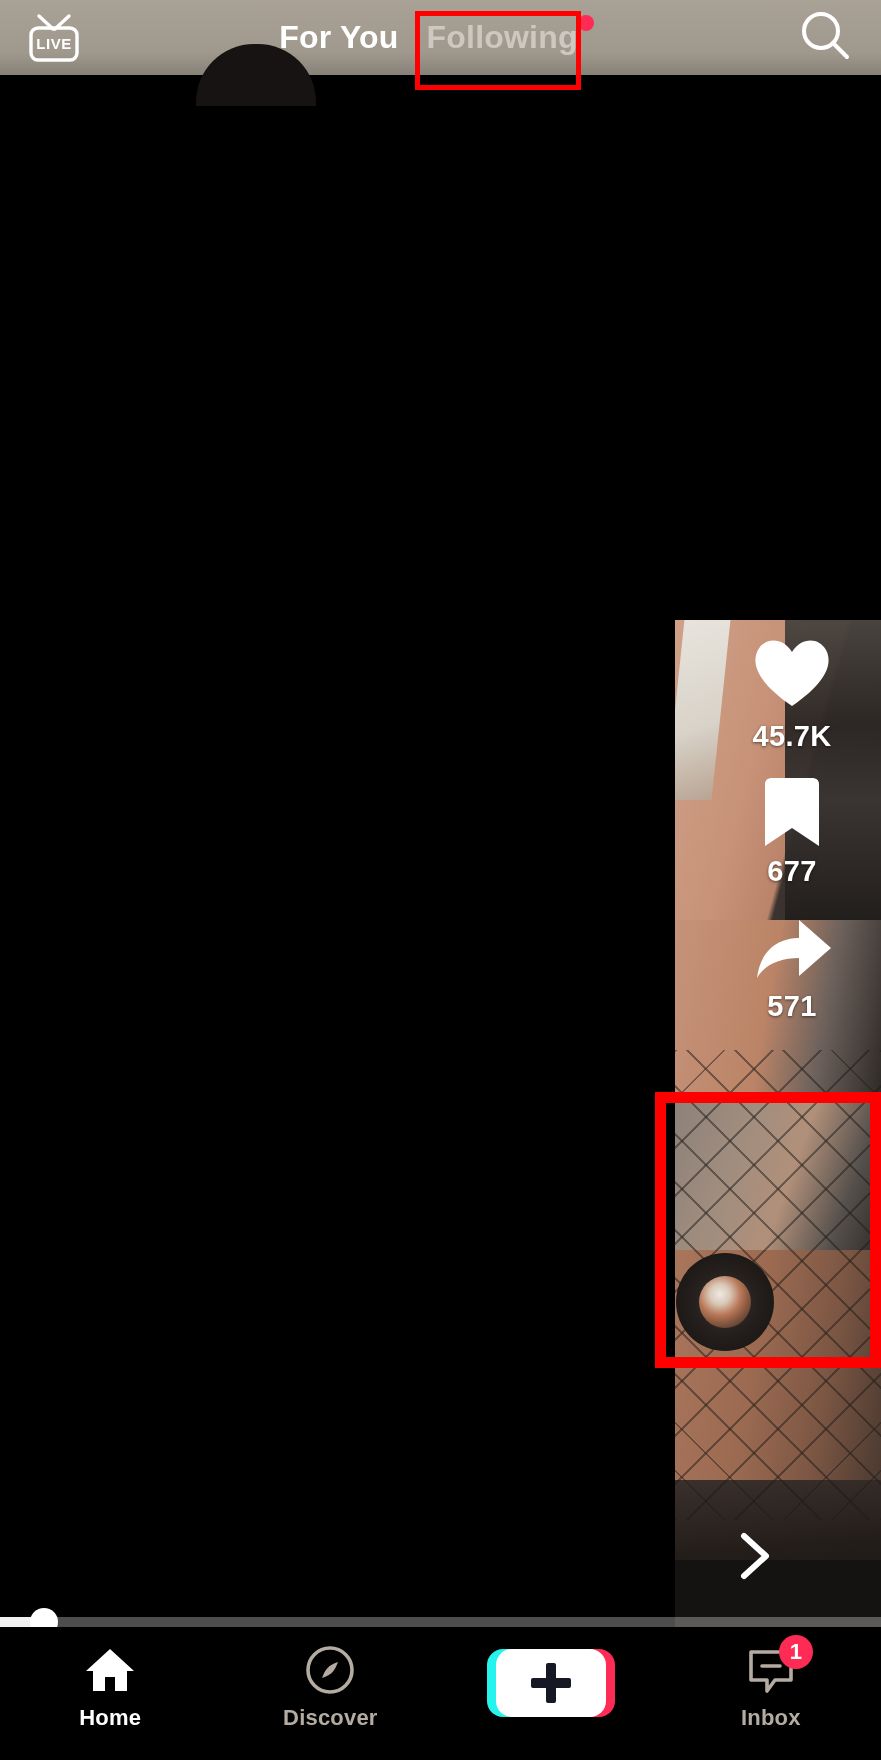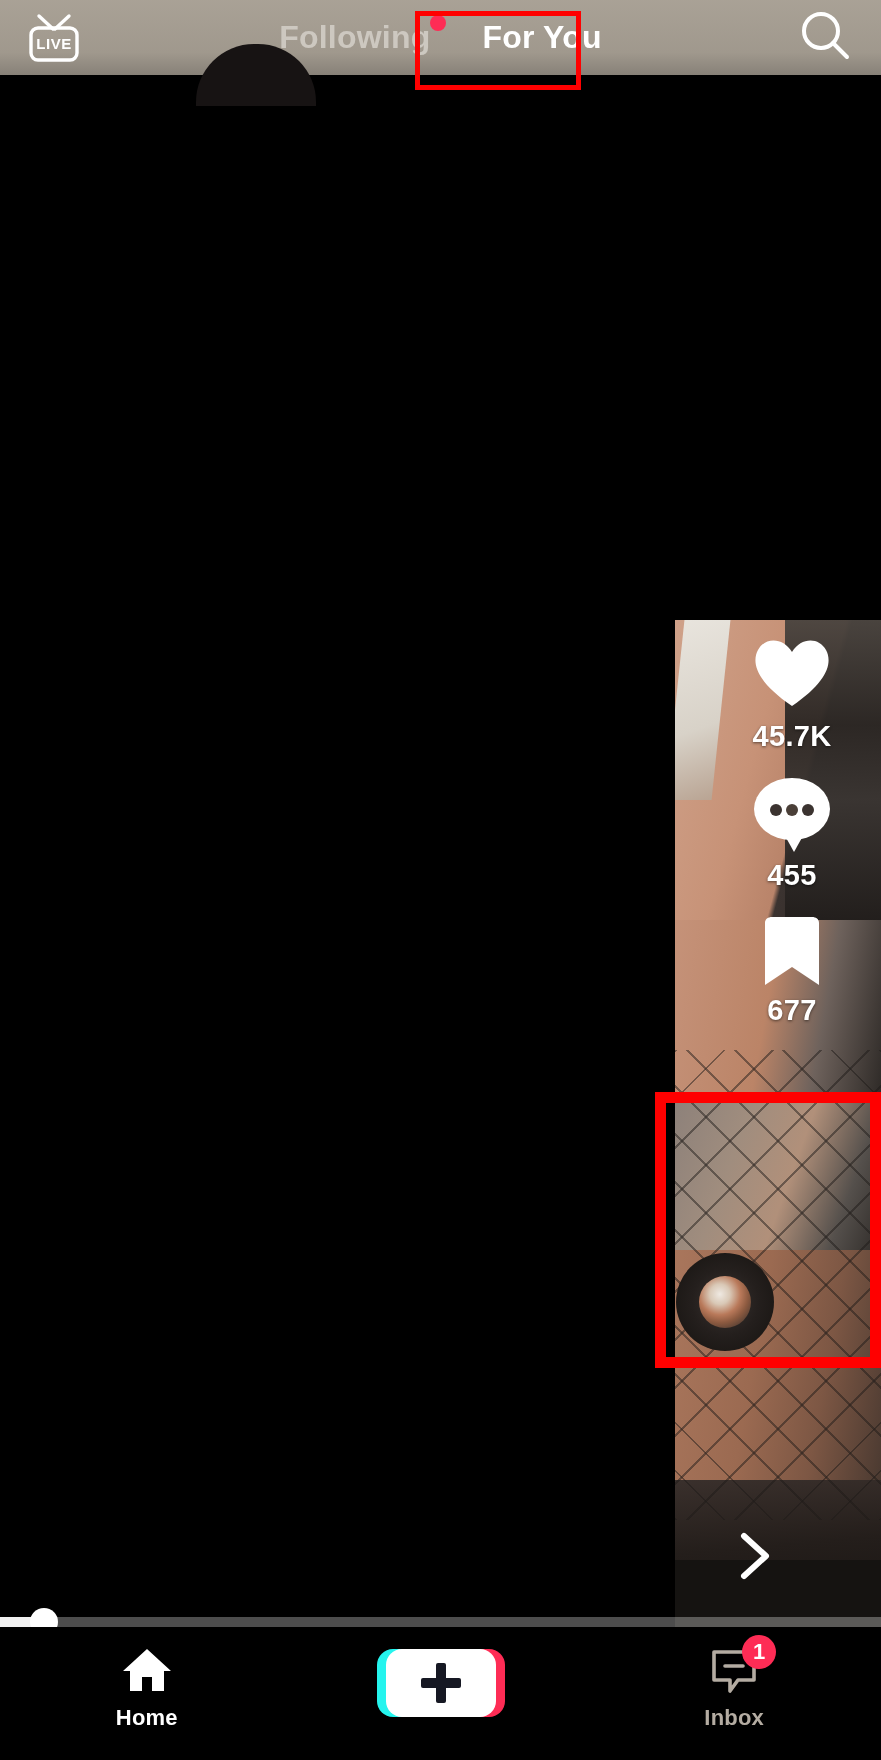--- a/index.html
+++ b/index.html
@@ -243,26 +243,26 @@
           <path d="M16 3 L30 16 M46 3 L32 16" stroke="#fff" stroke-width="3.4" fill="none" stroke-linecap="round"></path>
           <rect x="8" y="15" width="46" height="32" rx="7" ry="7" stroke="#fff" stroke-width="3.4" fill="none"></rect>
           <rect x="4" y="22" width="54" height="18" fill="none"></rect>
           <text x="31" y="36" text-anchor="middle" fill="#fff" font-family="Liberation Sans, sans-serif" font-size="15" font-weight="700" letter-spacing="0.5">LIVE</text>
           <rect x="4" y="19" width="54" height="22" fill="rgba(0,0,0,0)"></rect>
         </svg>
       </span>
     </div>
 
     <div class="feed-tabs">
+      <div class="tab tab-foryou">
+        <span>For You</span>
+      </div>
       <div class="tab tab-following">
         <span>Following</span>
         <span class="tab-dot"></span>
-      </div>
-      <div class="tab tab-foryou">
-        <span>For You</span>
       </div>
     </div>
 
     <div class="search-btn">
       <span>
         <svg width="60" height="56" viewBox="0 0 60 56">
           <circle cx="25" cy="23" r="17" stroke="#fff" stroke-width="4" fill="none"></circle>
           <line x1="37" y1="35" x2="51" y2="49" stroke="#fff" stroke-width="4" stroke-linecap="round"></line>
         </svg>
       </span>
@@ -275,42 +275,38 @@
 
     <div class="rail-item rail-like">
       <div class="rail-icon">
         <svg width="86" height="80" viewBox="0 0 86 80">
           <path d="M43 73 C 8 49, 2 30, 9 17 C 16 4, 34 4, 43 19 C 52 4, 70 4, 77 17 C 84 30, 78 49, 43 73 Z" fill="#ffffff"></path>
         </svg>
       </div>
       <div class="rail-count">45.7K</div>
     </div>
 
-    <div class="rail-item rail-comment">
-      <div class="rail-icon">
-        <svg width="84" height="78" viewBox="0 0 84 78">
-          <ellipse cx="42" cy="33" rx="38" ry="31" fill="#ffffff"></ellipse>
-          <path d="M34 58 L44 76 L54 58 Z" fill="#ffffff"></path>
-          <circle cx="26" cy="34" r="6" fill="#3b3330"></circle>
-          <circle cx="42" cy="34" r="6" fill="#4a3f38"></circle>
-          <circle cx="58" cy="34" r="6" fill="#3b3330"></circle>
-        </svg>
-      </div>
-      <div class="rail-count">455</div>
-    </div>
 
     <div class="rail-item rail-save">
       <div class="rail-icon">
         <svg width="70" height="74" viewBox="0 0 70 74">
           <path d="M8 8 C8 4, 11 2, 15 2 L55 2 C59 2, 62 4, 62 8 L62 70 L35 52 L8 70 Z" fill="#ffffff"></path>
         </svg>
       </div>
       <div class="rail-count">677</div>
     </div>
 
+    <div class="rail-item rail-share">
+      <div class="rail-icon">
+        <svg width="86" height="72" viewBox="0 0 86 72">
+          <path d="M8 66 C 12 34, 34 26, 50 26 L50 8 L82 36 L50 64 L50 46 C 32 46, 16 52, 8 66 Z" fill="#ffffff"></path>
+        </svg>
+      </div>
+      <div class="rail-count">571</div>
+    </div>
   </div>
 
   <div class="hl-share"></div>
 
   <div class="disc">
     <div class="disc-inner"></div>
   </div>
 
   <div class="chevron">
     <span>
@@ -329,20 +325,29 @@
 
     <div class="nav-item active">
       <div class="nav-icon">
         <svg width="52" height="48" viewBox="0 0 52 48">
           <path d="M26 3 L50 25 L43 25 L43 45 L31 45 L31 31 L21 31 L21 45 L9 45 L9 25 L2 25 Z" fill="#ffffff"></path>
         </svg>
       </div>
       <div class="nav-label">Home</div>
     </div>
 
+    <div class="nav-item">
+      <div class="nav-icon">
+        <svg width="50" height="50" viewBox="0 0 50 50">
+          <circle cx="25" cy="25" r="22" stroke="#b4aca2" stroke-width="3.6" fill="none"></circle>
+          <path d="M33 17 C 30 25, 27 30, 17 33 C 20 25, 23 20, 33 17 Z" fill="#b4aca2"></path>
+        </svg>
+      </div>
+      <div class="nav-label">Discover</div>
+    </div>
 
     <div class="create-item">
       <div class="create-btn">
         <div class="create-plus"></div>
       </div>
     </div>
 
     <div class="nav-item">
       <div class="nav-icon">
         <svg width="52" height="48" viewBox="0 0 52 48">

